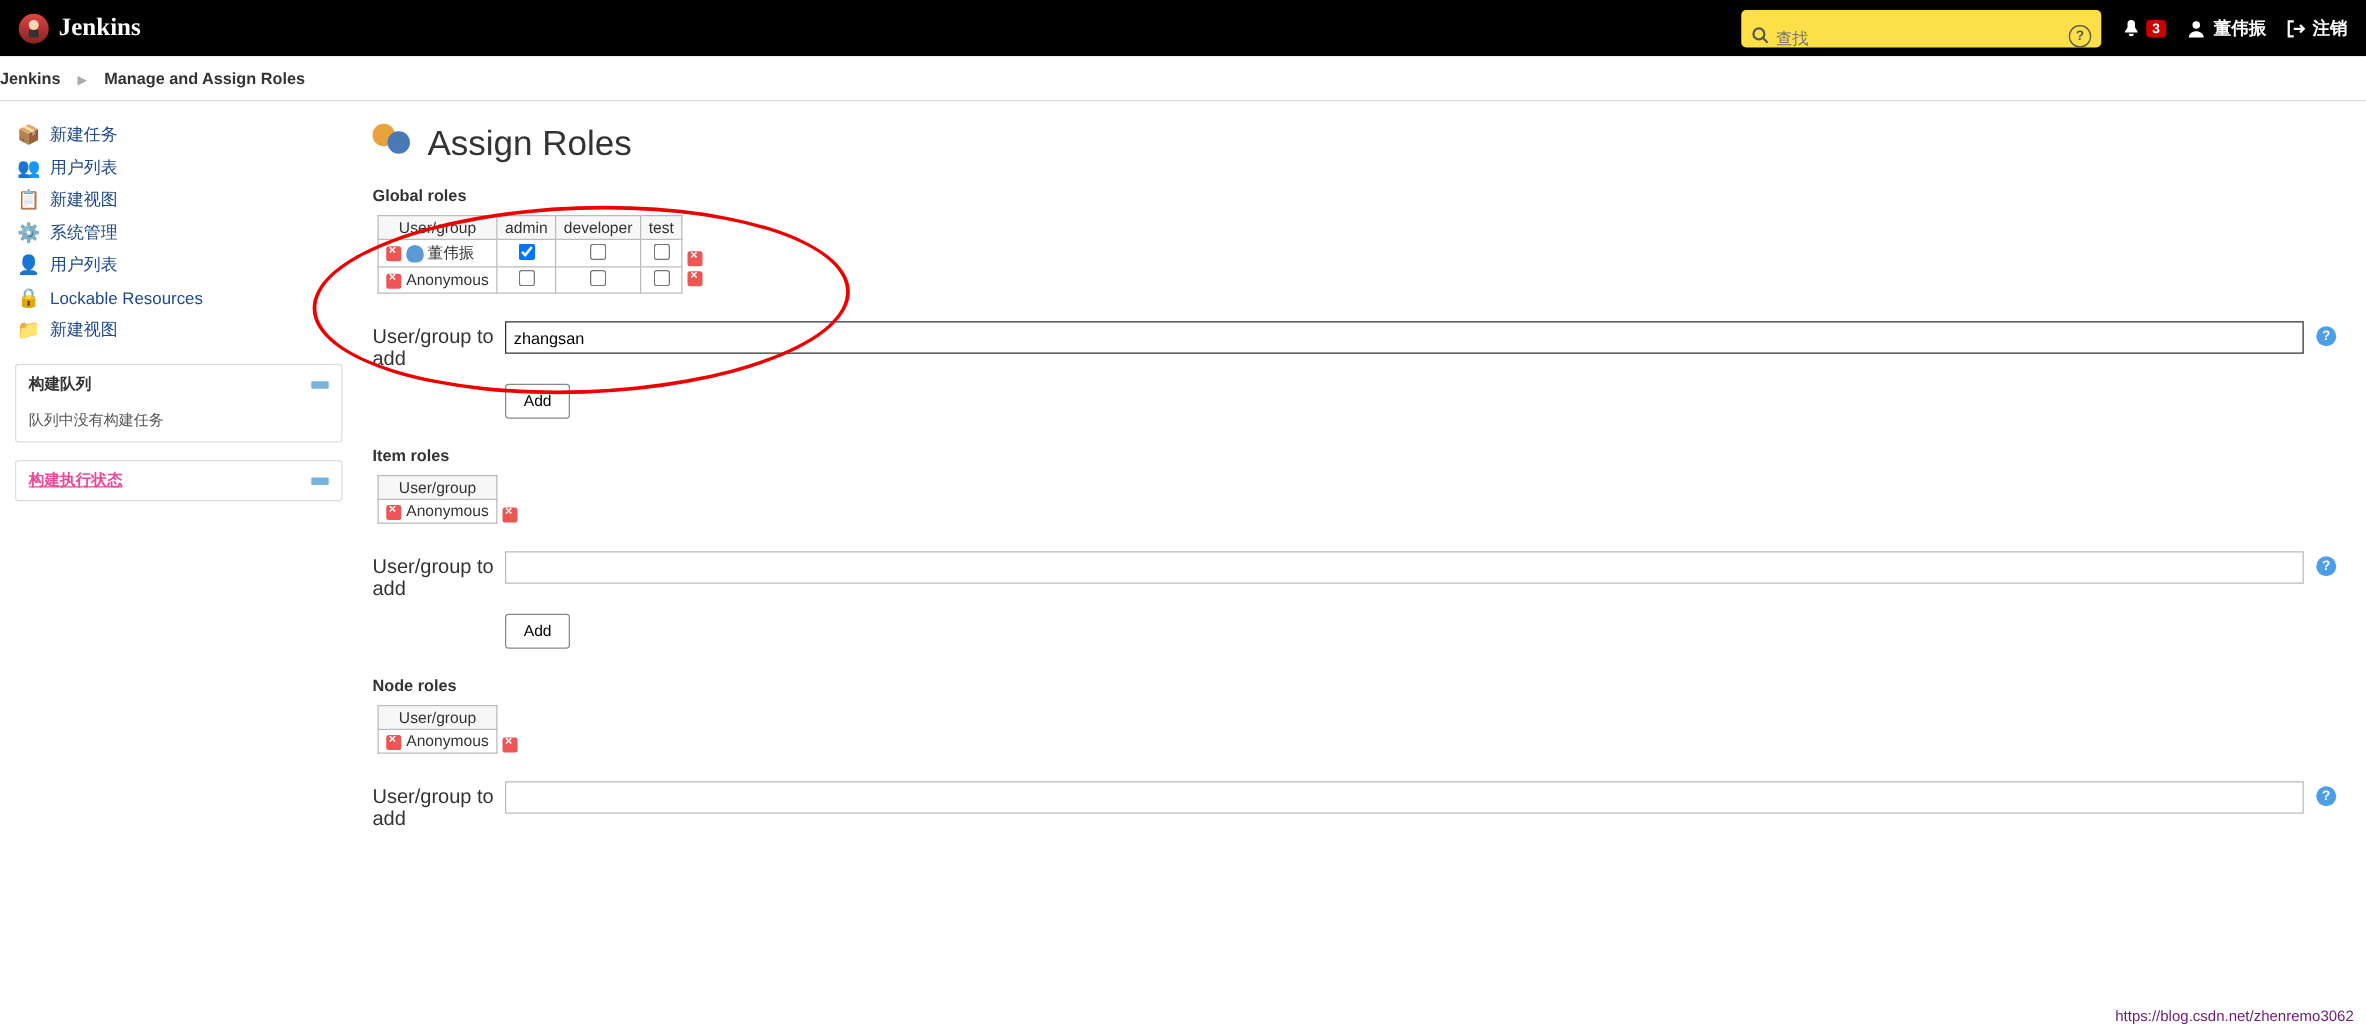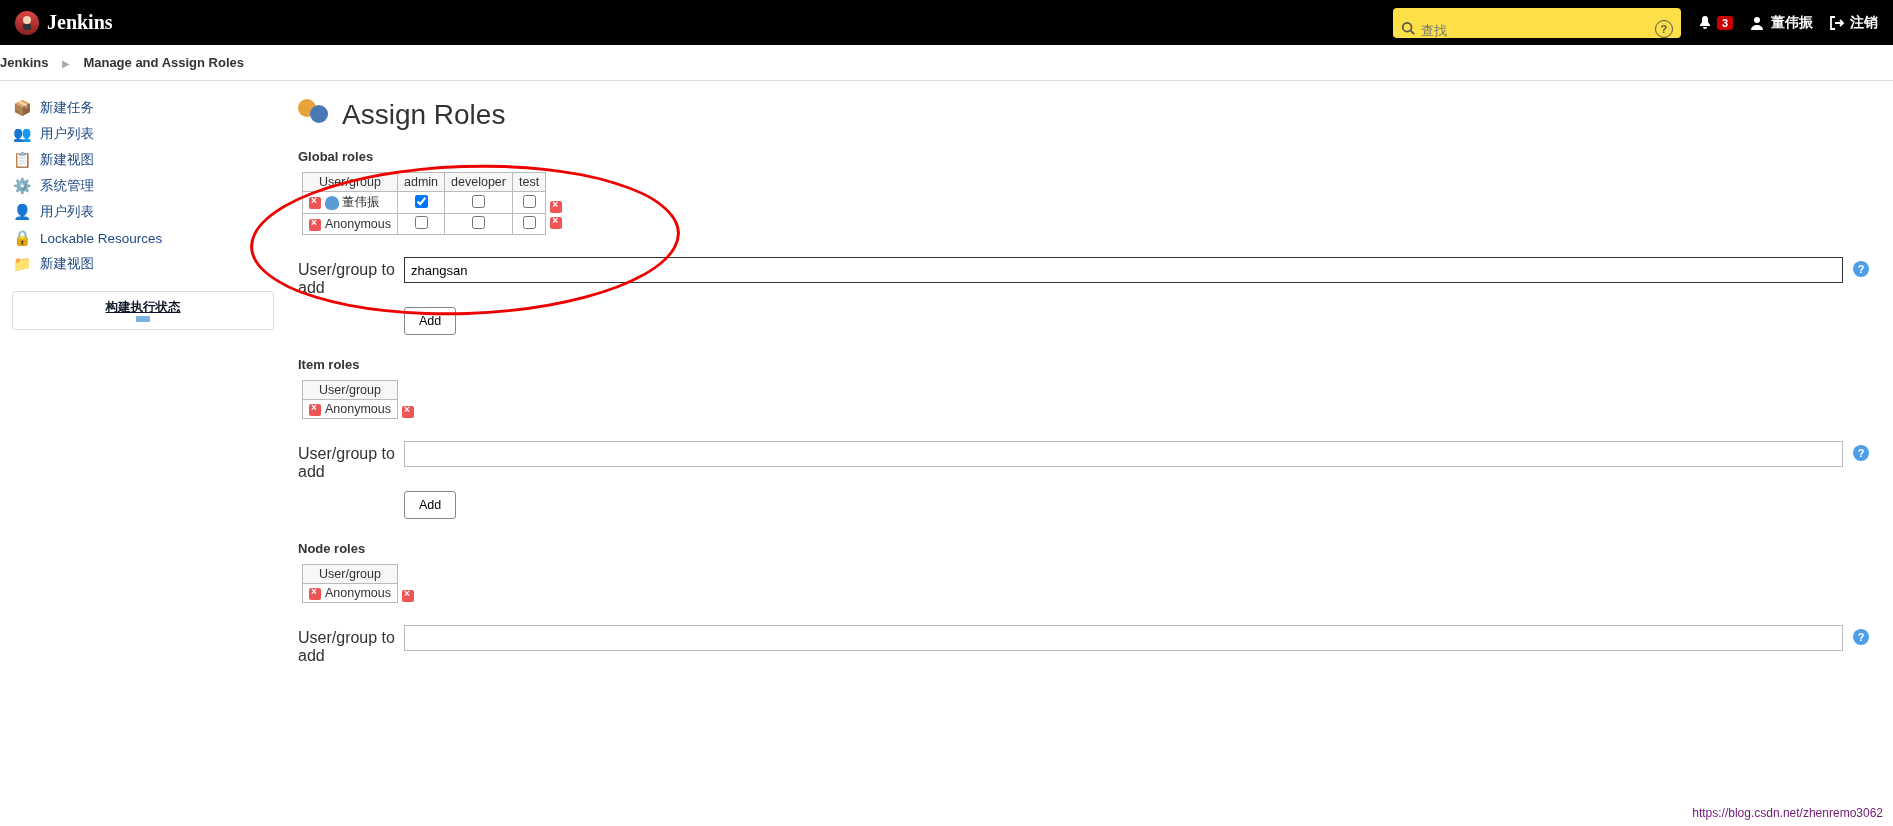--- a/index.html
+++ b/index.html
@@ -23,21 +23,21 @@
 .breadcrumb .sep { color: #aaa; margin: 0 10px; font-size:10px; }
 
 
 .container { display: flex; }
 .sidebar { width: 280px; padding: 14px 6px 14px 12px; }
 .side-link { display: flex; align-items: center; gap: 8px; padding: 4px 2px; color: #204a87; text-decoration: none; cursor: pointer; font-size:13.5px; }
 .side-link .ico { width: 18px; height: 18px; display:flex;align-items:center;justify-content:center; font-size:15px; }
 
 .side-panel { border: 1px solid #ddd; border-radius: 3px; margin-top: 14px; background:#fff; }
 .side-panel-hd { padding: 7px 10px; font-weight: bold; font-size: 12.5px; display:flex; justify-content:space-between; align-items:center; }
-.side-panel-hd.linklike { color:#0f172a; text-decoration:underline;flex-direction:column; }
+.side-panel-hd.linklike { color:#ec4899; text-decoration:underline; }
 .side-panel-bd { padding: 5px 10px 8px 10px; font-size: 12px; color: #555; }
 .exec-row { padding: 2px 0; color:#555; }
 .minus { color:#3b7; width:14px;height:6px;background:#7ab3df; border-radius:1px; }
 
 
 .main { flex: 1; padding: 18px 24px 40px 18px; position:relative; }
 .page-title { display: flex; align-items: center; gap: 12px; margin-bottom: 18px; }
 .page-title-icon { width:32px; height:32px; position:relative; }
 .page-title-icon .p1 { position:absolute; width:18px;height:18px; border-radius:50%; background:#e8a33d; top:0; left:0; }
 .page-title-icon .p2 { position:absolute; width:18px;height:18px; border-radius:50%; background:#4a7ab5; top:6px; left:12px; }
@@ -141,20 +141,27 @@
       </a>
     <a class="side-link">
         <span class="ico">🔒</span>
         <span>Lockable Resources</span>
       </a>
     <a class="side-link">
         <span class="ico">📁</span>
         <span>新建视图</span>
       </a>
 
+    <div class="side-panel">
+      <div class="side-panel-hd">
+        <span>构建队列</span>
+        <span class="minus"></span>
+      </div>
+      <div class="side-panel-bd">队列中没有构建任务</div>
+    </div>
 
     <div class="side-panel">
       <div class="side-panel-hd linklike">
         <span>构建执行状态</span>
         <span class="minus"></span>
       </div>
     </div>
   </div>
 
   <div class="main">

